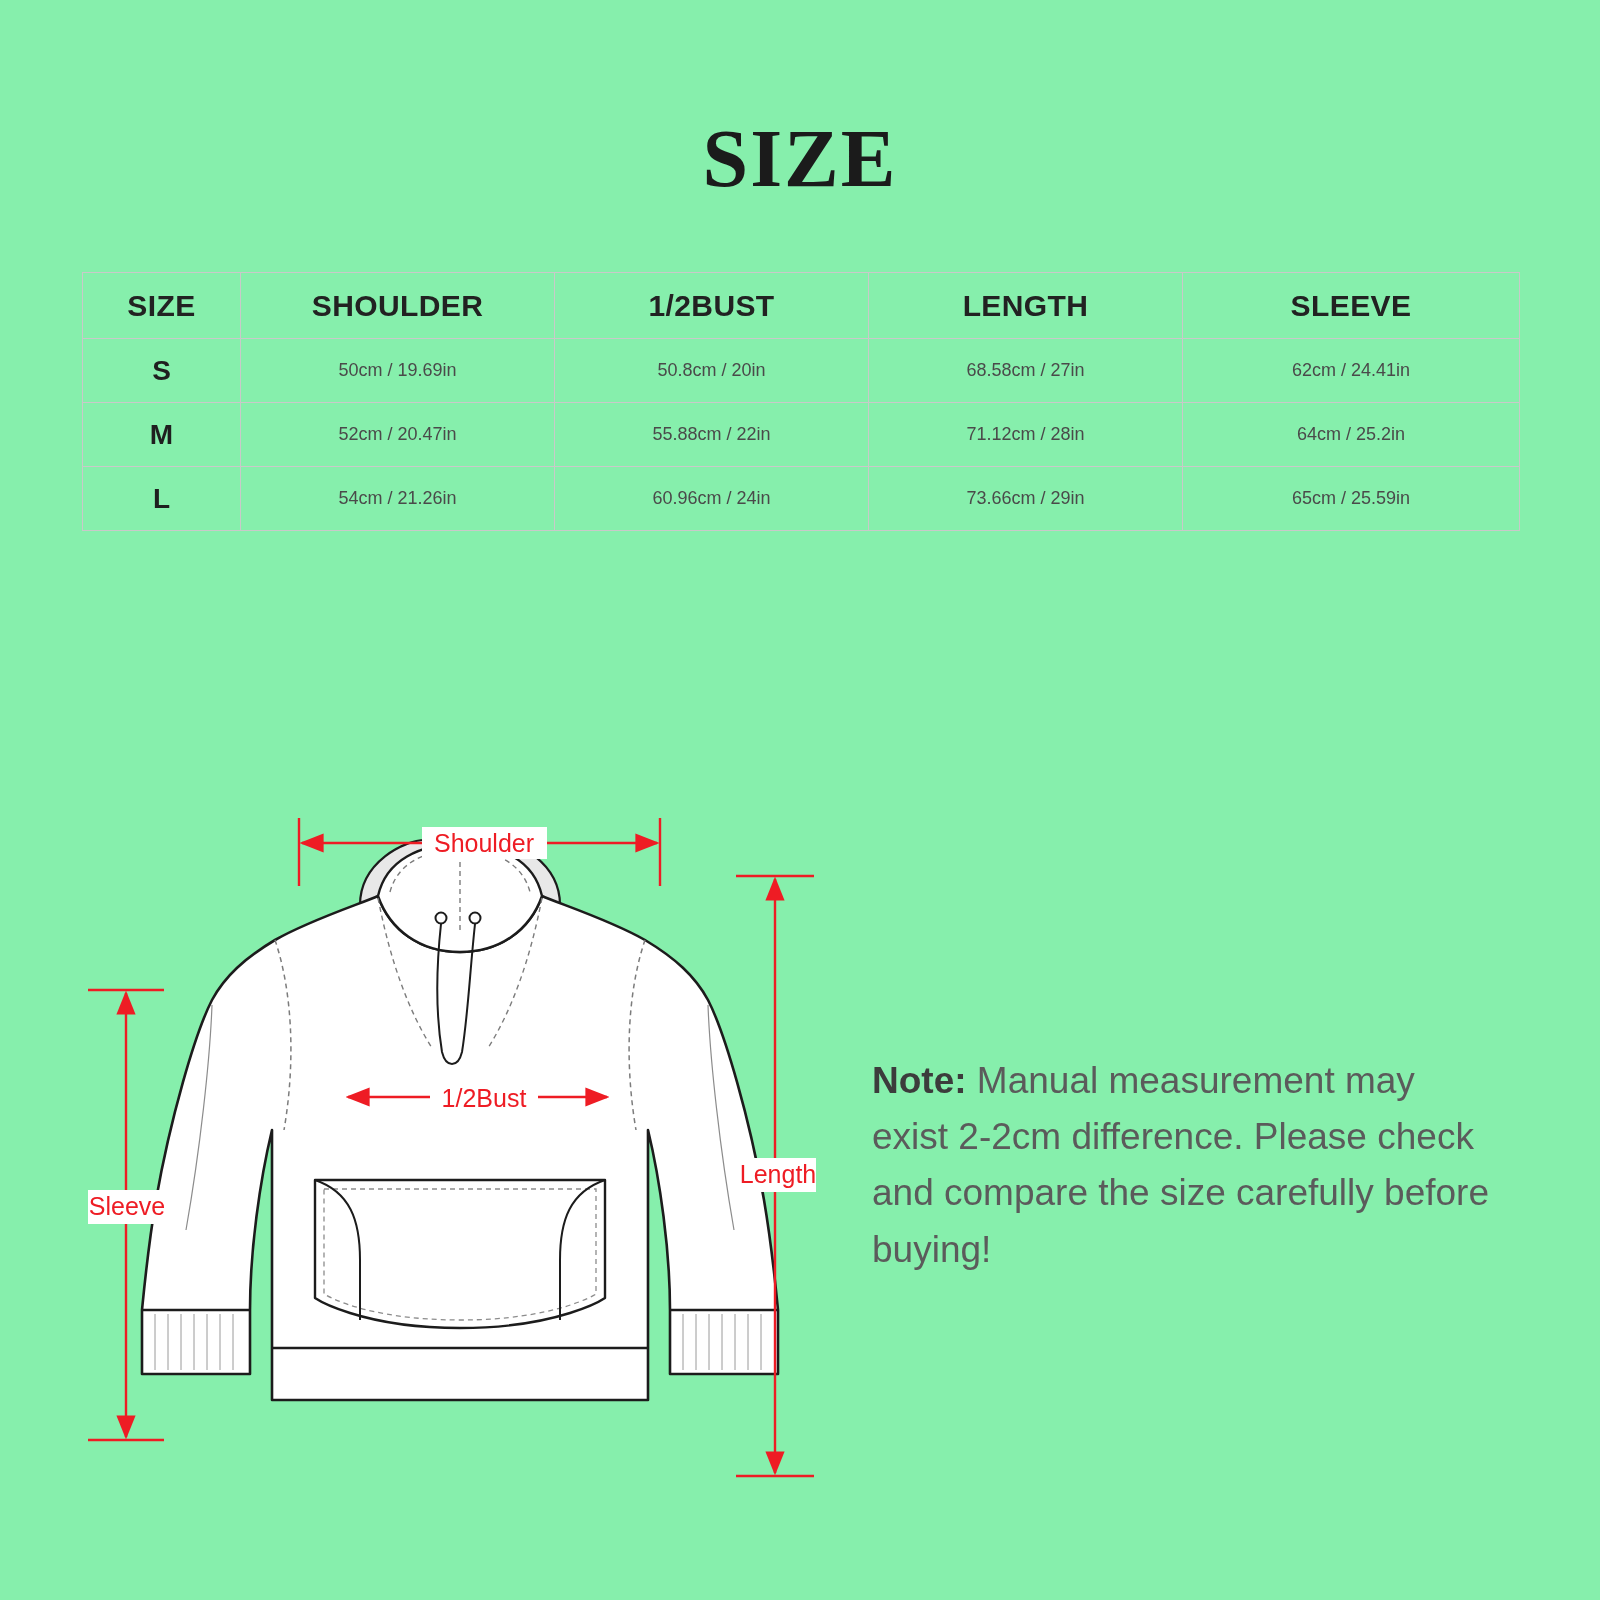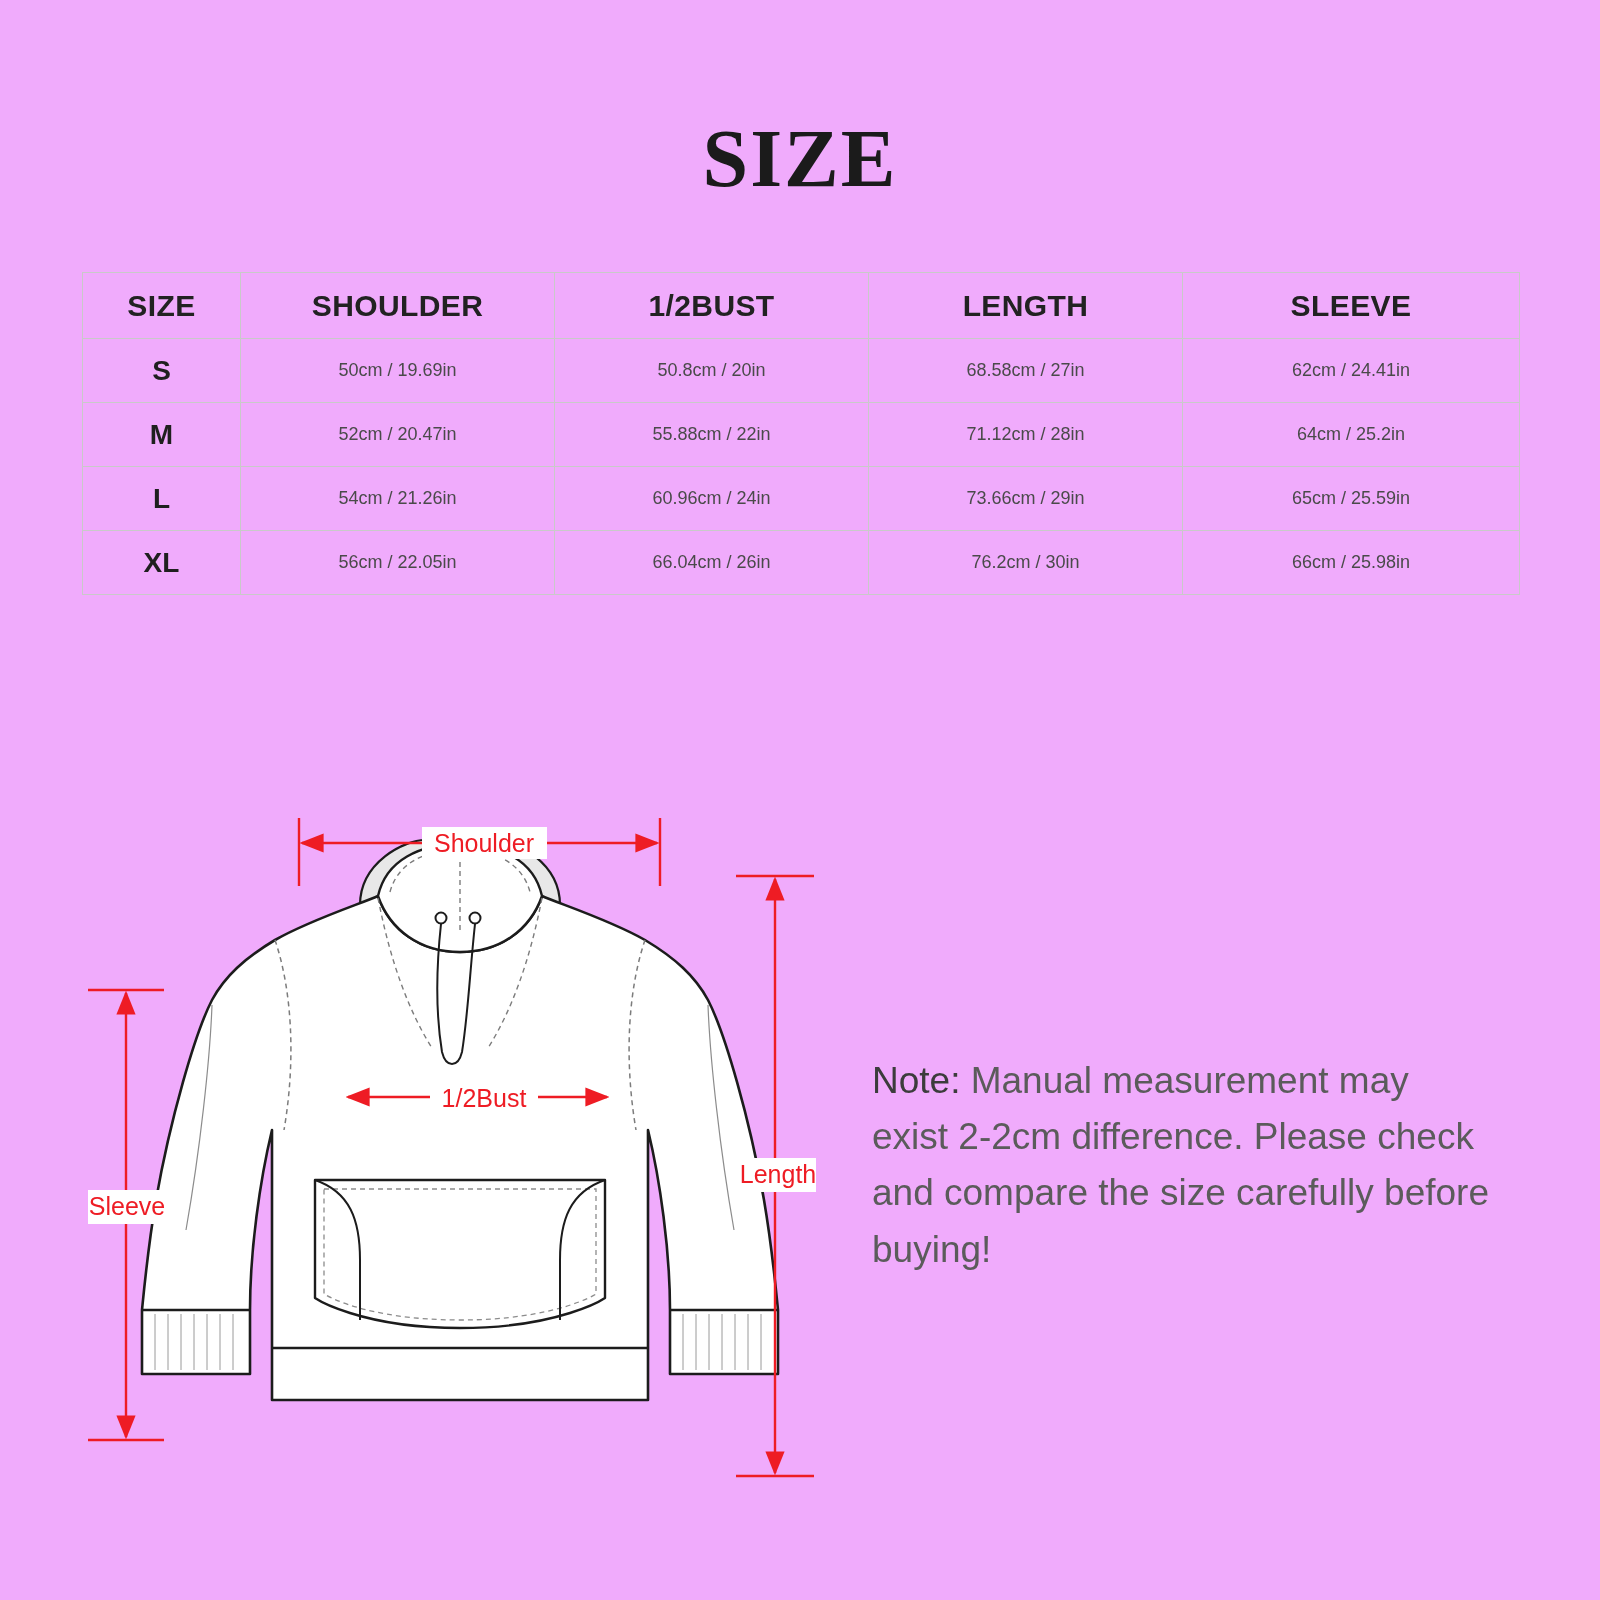--- a/index.html
+++ b/index.html
@@ -5,21 +5,21 @@
   * { box-sizing: border-box; }
   html, body {
     margin: 0; padding: 0;
     width: 1600px; height: 1600px;
     background: #ffffff;
     font-family: "Liberation Sans", sans-serif;
   }
   .page {
     position: relative;
     width: 1600px; height: 1600px;
-    background: #f0abfc;
+    background: #86efac;
     overflow: hidden;
   }
 
   
   .title {
     position: absolute;
     top: 118px;
     left: 0; right: 0;
     text-align: center;
     font-family: "Liberation Serif", serif;
@@ -90,21 +90,21 @@
     top: 1053px;
     left: 872px;
     width: 620px;
     font-size: 37px;
     line-height: 1.52;
     color: #5b5b5b;
     font-family: "Liberation Sans", sans-serif;
   }
   .note b {
     color: #3c3c3c;
-    font-weight: 400;
+    font-weight: 700;
   }
 </style>
 </head>
 <body>
 
 <div class="page">
 
   <div class="title">SIZE</div>
 
   <div class="table-wrap">
@@ -139,27 +139,20 @@
           <td>55.88cm / 22in</td>
           <td>71.12cm / 28in</td>
           <td>64cm / 25.2in</td>
         </tr>
         <tr>
           <td class="size-col">L</td>
           <td>54cm / 21.26in</td>
           <td>60.96cm / 24in</td>
           <td>73.66cm / 29in</td>
           <td>65cm / 25.59in</td>
-        </tr>
-        <tr>
-          <td class="size-col">XL</td>
-          <td>56cm / 22.05in</td>
-          <td>66.04cm / 26in</td>
-          <td>76.2cm / 30in</td>
-          <td>66cm / 25.98in</td>
         </tr>
       </tbody>
     </table>
   </div>
 
   <div class="diagram">
     <svg width="800" height="700" viewBox="0 0 800 700" xmlns="http://www.w3.org/2000/svg">
       <defs>
         <marker id="arrH" markerWidth="10" markerHeight="10" refX="9" refY="4" orient="auto">
           <path d="M0,0 L10,4 L0,8 z" fill="#ee1c24"></path>

